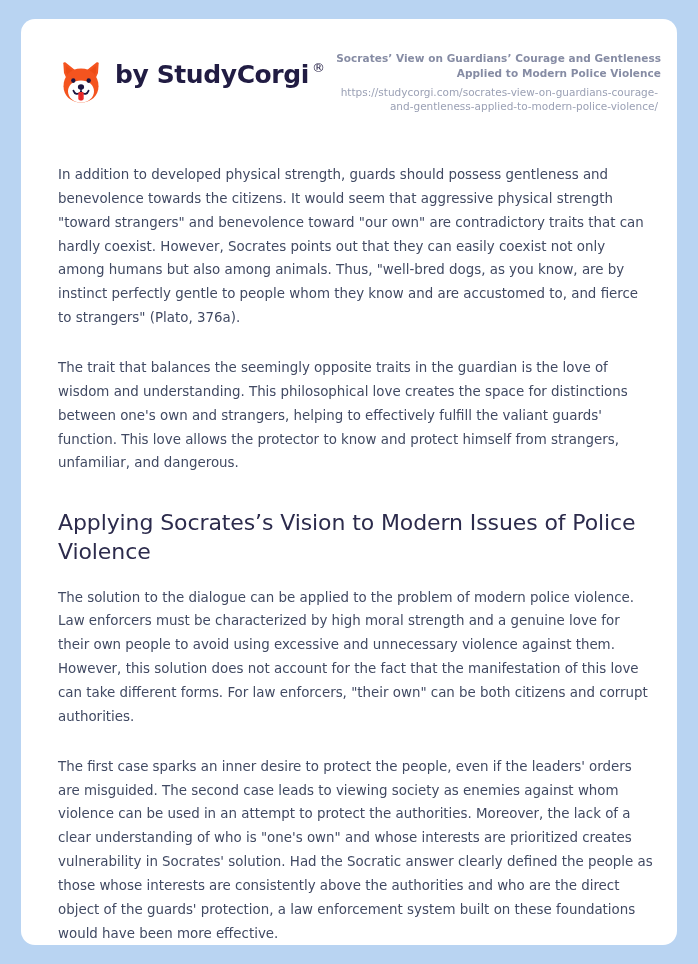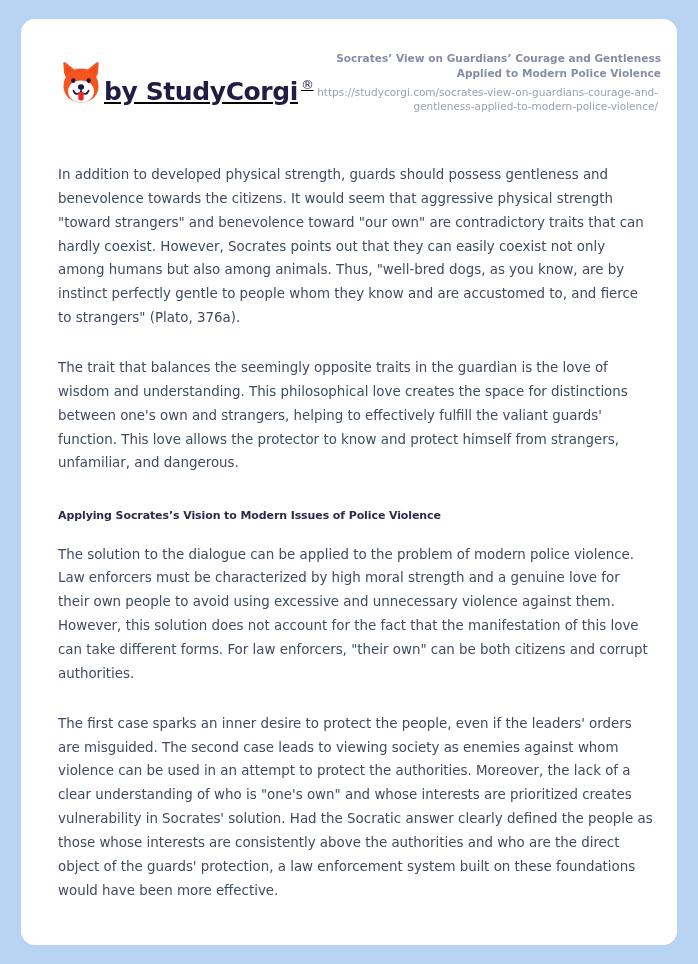--- a/index.html
+++ b/index.html
@@ -27,23 +27,23 @@
     position: absolute;
     left: 0; top: 0;
     width: 656px; height: 128px;
     display: flex;
     align-items: center;
     justify-content: space-between;
     padding: 0 16px 0 37px;
   }
   .brand {
     display: flex;
-    align-items: flex-end;
+    align-items: flex-start;
+    gap: 11px;
     flex: 0 0 auto;
-    text-decoration: underline;
   }
   .corgi { width: 46px; height: 46px; display: block; flex: 0 0 auto; }
   .brand-text {
     font-family: "DejaVu Sans", sans-serif;
     font-size: 25px;
     font-weight: bold;
     color: #211c43;
     letter-spacing: -0.4px;
     white-space: nowrap;
     display: flex;
@@ -88,22 +88,22 @@
   .content p {
     margin: 0 0 26px 0;
     font-size: 13.4px;
     line-height: 1.78;
     color: #414a63;
     text-align: left;
   }
   .content p:last-child { margin-bottom: 8px; }
   .content h2 {
     margin: 34px 0 19px 0;
-    font-size: 11px;
-    font-weight: bold;
+    font-size: 22px;
+    font-weight: normal;
     color: #2c2b4c;
     line-height: 1.3;
     letter-spacing: -0.1px;
   }
 </style>
 </head>
 <body>
 
 <div id="page">
   <div class="card">

